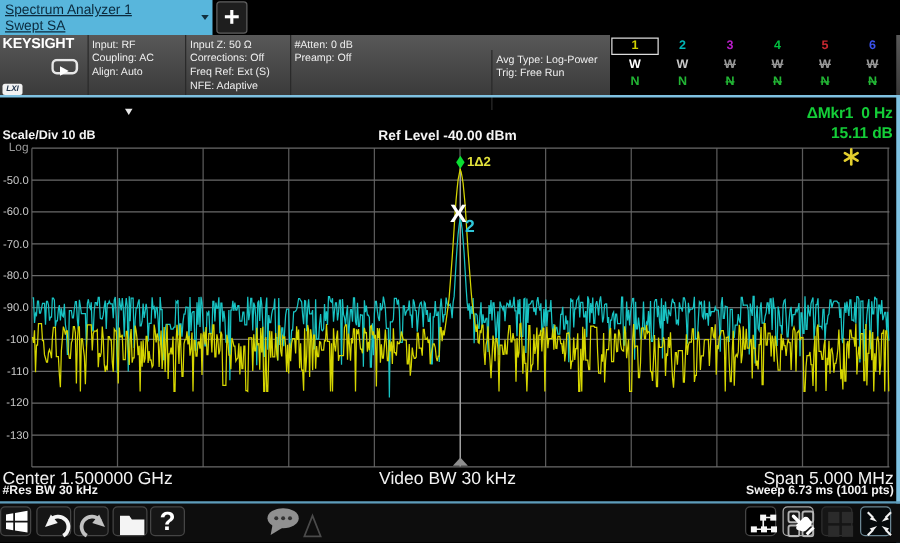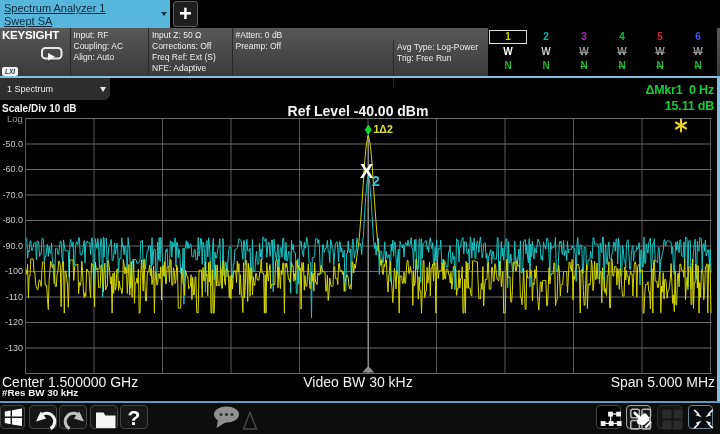--- a/index.html
+++ b/index.html
@@ -26,21 +26,21 @@
 #selcell { position:absolute; left:1px; top:1.5px; width:38px; height:14.5px; border:1px solid #dcdcdc; }
 #topline { position:absolute; left:0; top:76px; width:720px; height:2px; background:#7fc2e2; }
 #rightline { position:absolute; left:717px; top:76px; width:3px; height:358px; background:#7fc2e2; }
 #toolline { position:absolute; left:0; top:401px; width:720px; height:2px; background:#5e9cba; }
 #dropdown { position:absolute; left:0; top:78px; width:110px; height:22px; background:#2e2e2e;
   border-radius:0 0 6px 0; color:#f0f0f0; font-size:9px; line-height:22px; padding-left:7px; }
 #dparr { position:absolute; left:100px; top:87px; width:0; height:0;
   border-left:3.5px solid transparent; border-right:3.5px solid transparent; border-top:5px solid #e8e8e8; }
 .mkr { position:absolute; right:6px; color:#14ce38; font-weight:bold; font-size:12.5px; text-align:right; letter-spacing:-0.2px; }
 #scalediv { position:absolute; left:2px; top:102.5px; color:#f4f4f4; font-weight:bold; font-size:10px; }
-#reflevel { position:absolute; left:0; top:102.5px; width:716px; text-align:center; color:#f4f4f4; font-weight:bold; font-size:14px; }
+#reflevel { position:absolute; left:0; top:102.5px; width:716px; text-align:center; color:#f4f4f4; font-weight:bold; font-size:11px; }
 #log { position:absolute; left:7px; top:113px; color:#9a9a9a; font-size:9.5px; }
 .ylab { position:absolute; left:0; width:23px; text-align:right; color:#c8c8c8; font-size:9px; }
 .bt1 { position:absolute; top:374px; color:#f2f2f2; font-weight:normal; font-size:14px; }
 .bt2 { position:absolute; top:386.5px; color:#f2f2f2; font-weight:bold; font-size:9.8px; }
 #toolbar { position:absolute; left:0; top:403px; width:720px; height:31px; background:#0d0d0d; }
 .tbtn { position:absolute; top:1.5px; width:28px; height:24.5px; background:#161616;
   border:1px solid #454545; border-radius:4px; }
 .tbtn svg { position:absolute; left:2px; top:2px; }
 #helpq { color:#fff; font-size:21px; font-weight:bold; text-align:center; line-height:24px; }
 </style></head>
@@ -84,21 +84,20 @@
       <div class="tc" style="left:39px;top:31px;color:#22b434;">N</div>
       <div class="tc strike" style="left:77px;top:31px;color:#22b434;">N</div>
       <div class="tc strike" style="left:115px;top:31px;color:#22b434;">N</div>
       <div class="tc strike" style="left:153px;top:31px;color:#22b434;">N</div>
       <div class="tc strike" style="left:191px;top:31px;color:#22b434;">N</div>
     </div>
   </div>
   <div id="topline"></div>
     <div id="rightline"></div>
     <div id="toolline"></div>
-  <div id="dropdown">1 Spectrum</div>
     <div id="dparr"></div>
   <div class="mkr" style="top:82.5px;">ΔMkr1&nbsp;&nbsp;0 Hz</div>
   <div class="mkr" style="top:99px;">15.11 dB</div>
   <div id="scalediv">Scale/Div 10 dB</div>
   <div id="reflevel">Ref Level -40.00 dBm</div>
   <div id="log">Log</div>
   <div class="ylab" style="top:138.5px">-50.0</div>
     <div class="ylab" style="top:164.0px">-60.0</div>
     <div class="ylab" style="top:189.5px">-70.0</div>
     <div class="ylab" style="top:215.0px">-80.0</div>
@@ -145,20 +144,21 @@
       <line x1="675.9" y1="122.5" x2="686.1" y2="128.5"></line>
       <line x1="675.9" y1="128.5" x2="686.1" y2="122.5"></line>
     </g>
     <text x="360" y="177.5" font-size="20" font-weight="bold" fill="#ffffff">X</text>
     <text x="372" y="185.5" font-size="14" font-weight="bold" fill="#2fc6d8">2</text>
   </svg>
   <div class="bt1" style="left:2px;">Center 1.500000 GHz</div>
   <div class="bt1" style="left:0;width:716px;text-align:center;">Video BW 30 kHz</div>
   <div class="bt1" style="right:5px;">Span 5.000 MHz</div>
   <div class="bt2" style="left:2px;">#Res BW 30 kHz</div>
+  <div class="bt2" style="right:5px;">Sweep 6.73 ms (1001 pts)</div>
   <div id="toolbar">
     <div class="tbtn" style="left:0px;width:24.5px;">
       <svg width="20" height="19" viewBox="0 0 20 19">
         <polygon points="1.8,3.6 7.6,2.5 7.6,8.5 1.8,8.5" fill="#fff"></polygon>
         <polygon points="9,2.3 19,0.6 19,8.5 9,8.5" fill="#fff"></polygon>
         <polygon points="1.8,10 7.6,10 7.6,16.2 1.8,15.1" fill="#fff"></polygon>
         <polygon points="9,10 19,10 19,18 9,16.4" fill="#fff"></polygon>
       </svg>
     </div>
     <div class="tbtn" style="left:28.5px;">

